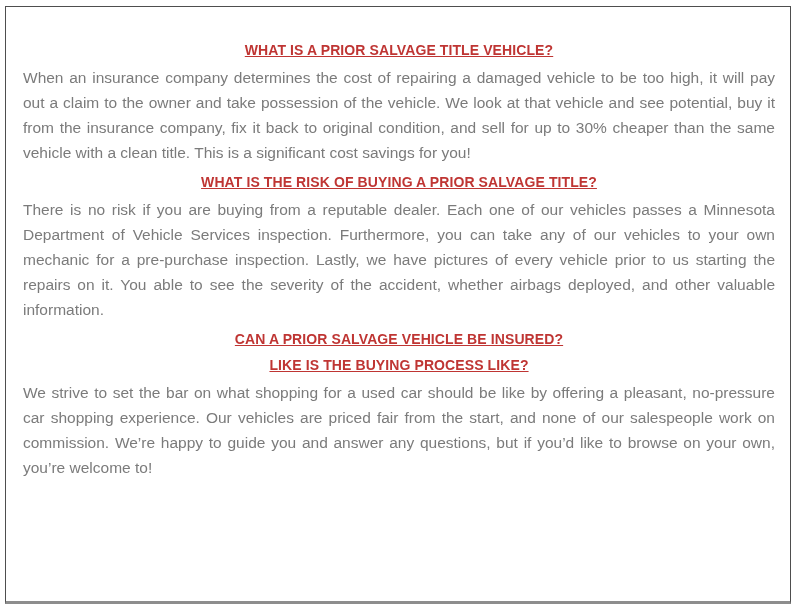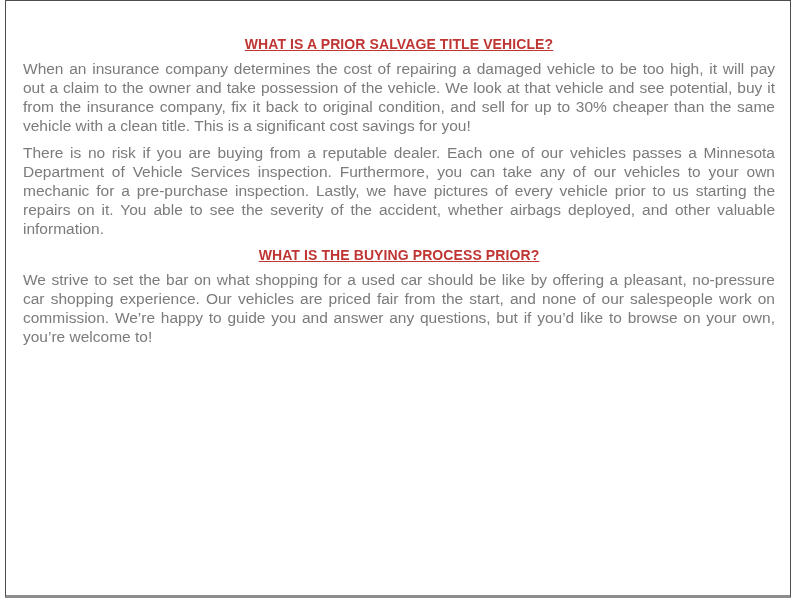--- a/index.html
+++ b/index.html
@@ -10,21 +10,21 @@
     width: 800px;
     height: 614px;
     background: #ffffff;
     font-family: "Liberation Sans", sans-serif;
     overflow: hidden;
     position: relative;
   }
   .frame {
     position: absolute;
     left: 5px;
-    top: 0;
+    top: 6px;
     width: 786px;
     height: 598px;
     box-sizing: border-box;
     border: 1px solid #4e4e4e;
     border-bottom: 3px solid #8d8d8d;
     background: #ffffff;
   }
   .content {
     padding: 26px 15px 0 17px;
   }
@@ -34,45 +34,47 @@
     line-height: 18px;
     font-weight: bold;
     letter-spacing: 0.1px;
     color: var(--question-red, #bf3533);
     text-align: center;
     text-decoration: underline;
   }
   .answer {
     margin: 0 0 8px 0;
     font-size: 15.5px;
-    line-height: 19px;
+    line-height: 25px;
     color: var(--body-gray, #7b7b7b);
     text-align: justify;
   }
 </style>
 </head>
 <body>
 
 <div class="frame">
   <div class="content">
 
     <section class="faq-section">
       <h2 class="question">WHAT IS A PRIOR SALVAGE TITLE VEHICLE?</h2>
       <p class="answer">When an insurance company determines the cost of repairing a damaged vehicle to be too high, it will pay out a claim to the owner and take possession of the vehicle.  We look at that vehicle and see potential, buy it from the insurance company, fix it back to original condition, and sell for up to 30% cheaper than the same vehicle with a clean title. This is a significant cost savings for you!</p>
     </section>
 
     <section class="faq-section">
+      <h2 class="question">WHAT IS THE RISK OF BUYING A PRIOR SALVAGE TITLE?</h2>
       <p class="answer">There is no risk if you are buying from a reputable dealer. Each one of our vehicles passes a Minnesota Department of Vehicle Services inspection. Furthermore, you can take any of our vehicles to your own mechanic for a pre-purchase inspection. Lastly, we have pictures of every vehicle prior to us starting the repairs on it. You able to see the severity of the accident, whether airbags deployed, and other valuable information.</p>
+    </section>
+
+    <section class="faq-section">
+      <h2 class="question">CAN A PRIOR SALVAGE VEHICLE BE INSURED?</h2>
     </section>
 
     <section class="faq-section">
     </section>
 
     <section class="faq-section">
-    </section>
-
-    <section class="faq-section">
-      <h2 class="question">WHAT IS THE BUYING PROCESS PRIOR?</h2>
+      <h2 class="question">LIKE IS THE BUYING PROCESS LIKE?</h2>
       <p class="answer">We strive to set the bar on what shopping for a used car should be like by offering a pleasant, no-pressure car shopping experience. Our vehicles are priced fair from the start, and none of our salespeople work on commission. We’re happy to guide you and answer any questions, but if you’d like to browse on your own, you’re welcome to!</p>
     </section>
 
   </div>
 </div>
 
 </body></html>

